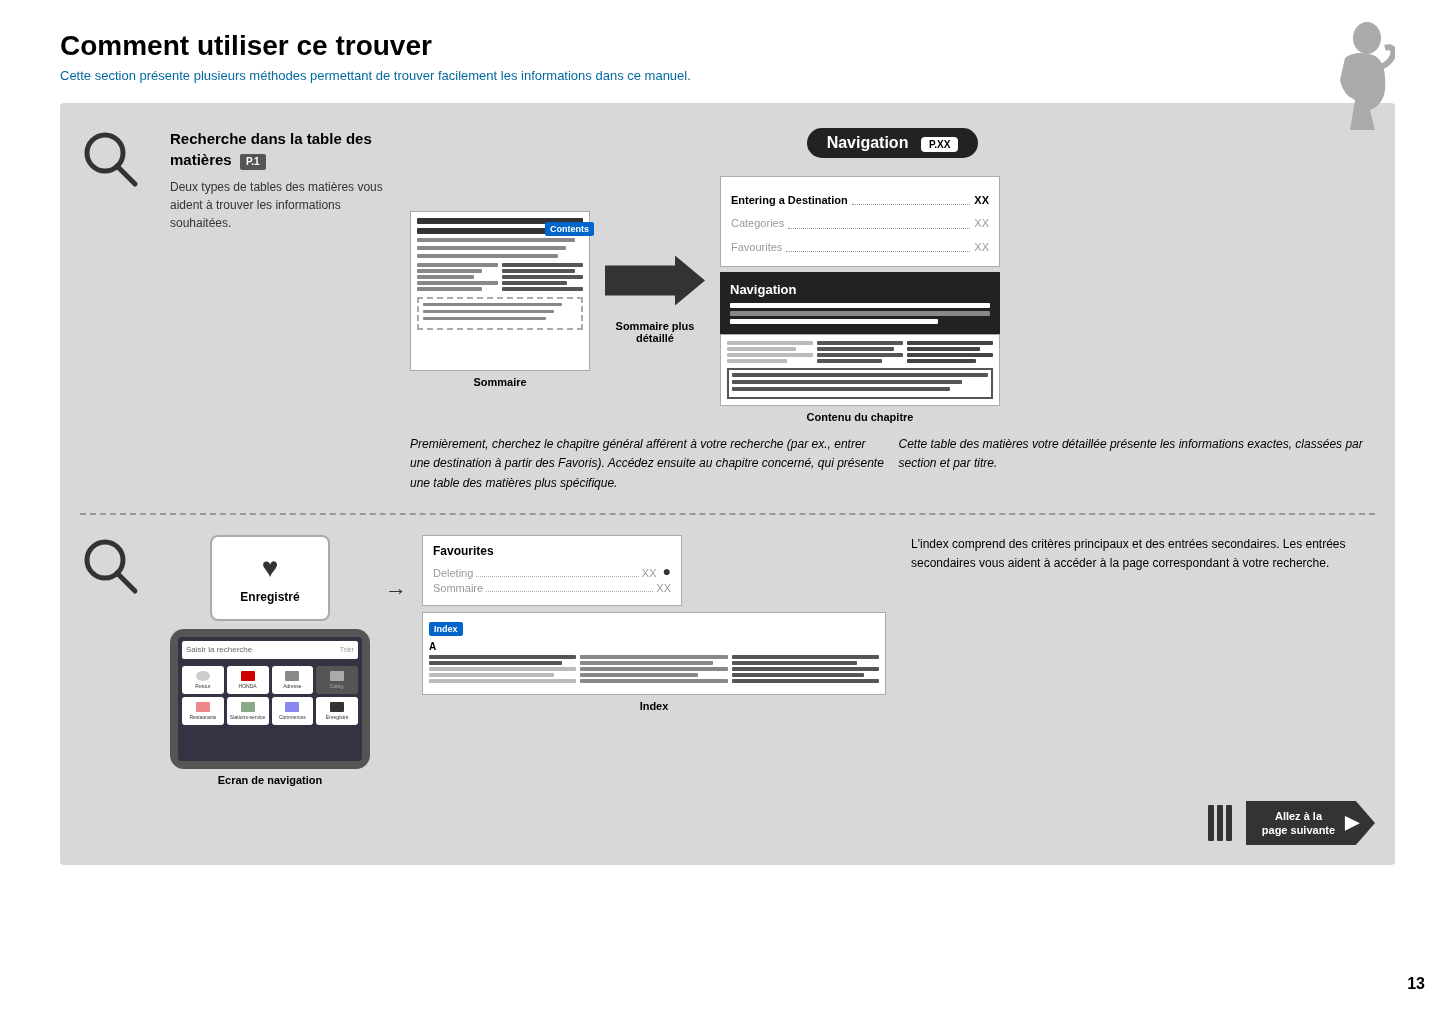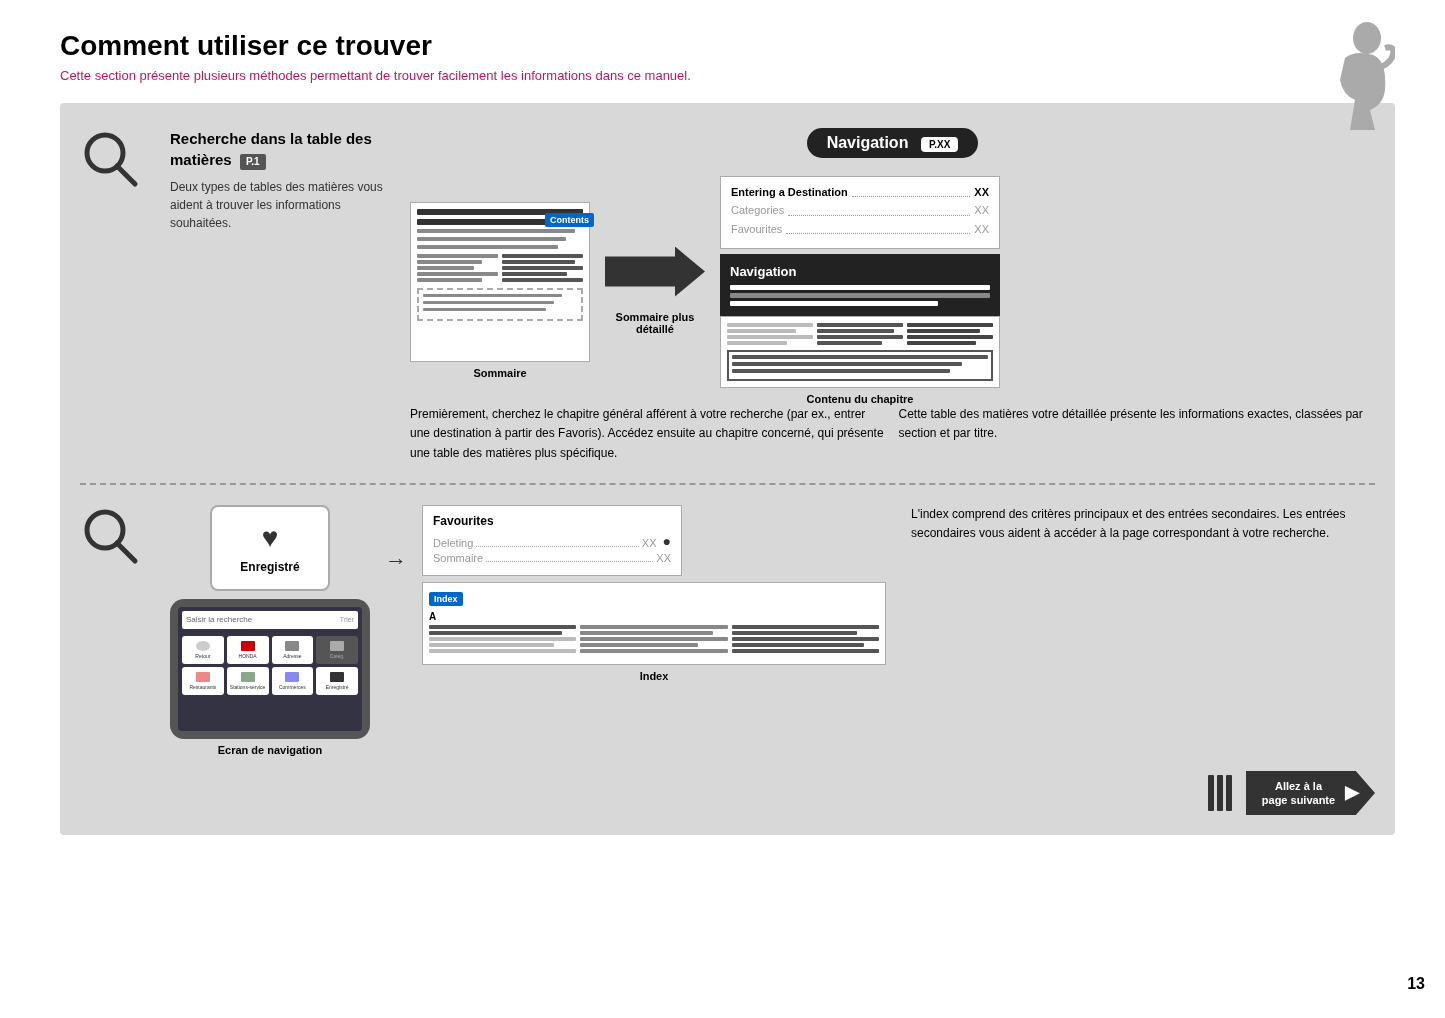--- a/index.html
+++ b/index.html
@@ -24,21 +24,21 @@
     .page-header {
       margin-bottom: 20px;
     }
     .page-title {
       font-size: 28px;
       font-weight: bold;
       margin-bottom: 6px;
     }
     .page-subtitle {
       font-size: 13px;
-      color: #be185d;
+      color: #0369a1;
     }
 
     
     .silhouette {
       position: absolute;
       top: 20px;
       right: 50px;
       width: 100px;
       height: 110px;
     }
@@ -203,20 +203,21 @@
       border: 1px solid #aaa;
       padding: 8px 10px;
       font-size: 11px;
       margin-bottom: 5px;
     }
     .toc-item {
       display: flex;
       justify-content: center;
       margin-bottom: 3px;
       line-height: 1.4;
+      margin-top: 8px;
     }
     .toc-item.bold { font-weight: bold; }
     .toc-dots {
       flex: 1;
       border-bottom: 1px dotted #999;
       margin: 0 4px 3px 4px;
       align-self: flex-end;
     }
 
     .nav-chapter-box {
@@ -265,21 +266,22 @@
     .label-below {
       font-size: 11px;
       font-weight: bold;
       text-align: center;
       margin-top: 5px;
     }
 
     .desc-row {
       display: flex;
       gap: 12px;
-      margin-top: 0;
+      margin-top: 12px;
+      font-style: italic;
     }
     .desc-left {
       flex: 1;
       font-size: 12px;
       line-height: 1.6;
     }
     .desc-right {
       flex: 1;
       font-size: 12px;
       line-height: 1.6;

